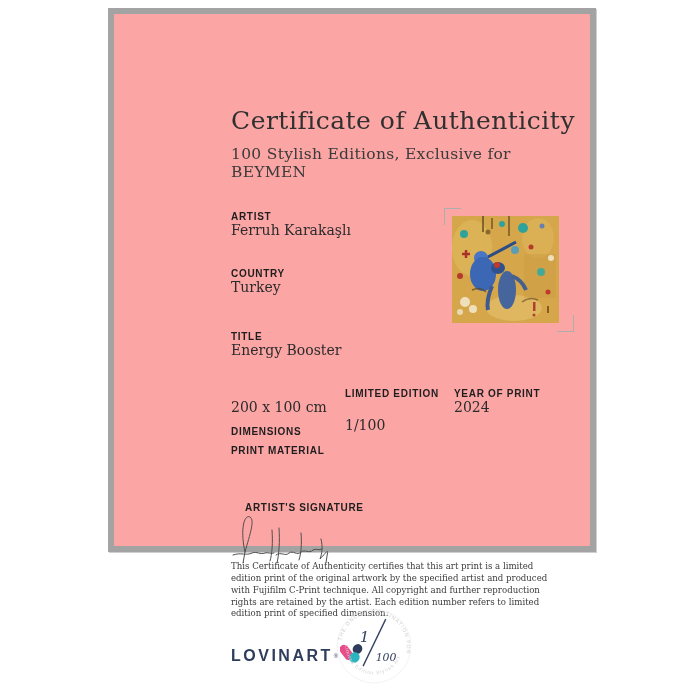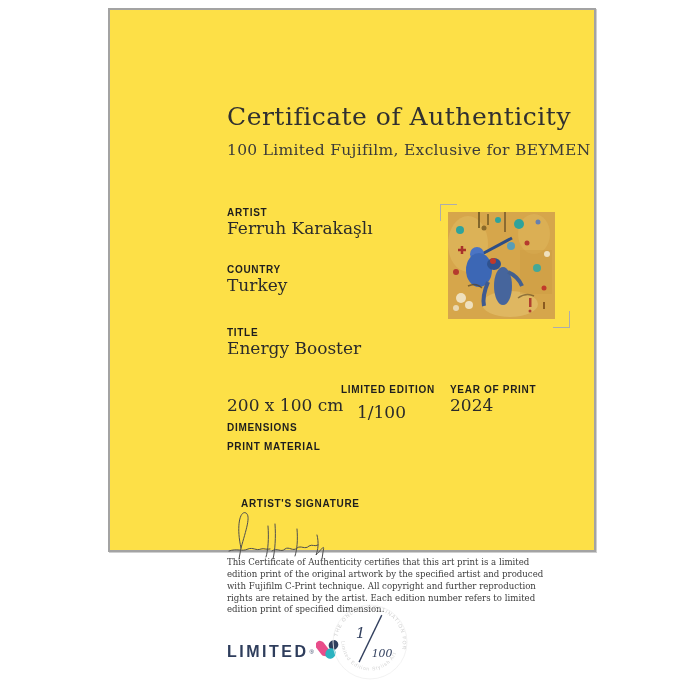--- a/index.html
+++ b/index.html
@@ -1,42 +1,42 @@
 <!DOCTYPE html>
 <html><head>
 <meta charset="utf-8">
 <style>
   * { margin: 0; padding: 0; box-sizing: border-box; }
   html, body { width: 700px; height: 700px; background: #ffffff; overflow: hidden; }
   body { font-family: "DejaVu Serif", serif; color: #2f2f2f; position: relative; }
 
   .page {
     position: absolute; left: 108px; top: 8px; width: 488px; height: 544px;
-    background: #fde047; border: 2px solid #a3a3a3;
+    background: #fca5a5; border: 6px solid #a3a3a3;
     box-shadow: 1px 1px 0 #cfcfcf;
   }
   .abs { position: absolute; }
 
   .cert-title {
     left: 117px; top: 92px;
     font-family: "DejaVu Serif", serif; font-size: 25px; color: #303030;
     letter-spacing: 0.5px;
   }
   .cert-subtitle {
     left: 117px; top: 131px;
     font-family: "DejaVu Serif", serif; font-size: 15.5px; color: #3a3a3a;
     letter-spacing: 0.3px;
   }
 
   .field-label {
     font-family: "Liberation Sans", sans-serif; font-size: 10px; font-weight: 700;
     color: #1e1e1e; letter-spacing: 0.7px; text-transform: uppercase;
   }
   .field-value {
-    font-family: "DejaVu Serif", serif; font-size: 17px; color: #2b2b2b;
+    font-family: "DejaVu Serif", serif; font-size: 14px; color: #2b2b2b;
   }
 
   .legal {
     left: 117px; top: 547px; width: 322px;
     font-family: "DejaVu Serif", serif; font-size: 8.6px; line-height: 1.38;
     color: #3c3c3c;
   }
 
   .artwork-frame { left: 338px; top: 202px; width: 107px; height: 107px; }
   .corner-tl {
@@ -62,36 +62,36 @@
   .heart-icon { margin-left: 2px; margin-top: -4px; }
 
   .stamp { left: 218px; top: 590px; width: 84px; height: 84px; }
 </style>
 </head>
 <body>
 
 <div class="page">
 
   <div class="abs cert-title">Certificate of Authenticity</div>
-  <div class="abs cert-subtitle">100 Limited Fujifilm, Exclusive for BEYMEN</div>
+  <div class="abs cert-subtitle">100 Stylish Editions, Exclusive for BEYMEN</div>
 
   <div class="abs field-label" style="left:117px; top:197px;">ARTIST</div>
   <div class="abs field-value" style="left:117px; top:208px;">Ferruh Karakaşlı</div>
 
   <div class="abs field-label" style="left:117px; top:254px;">COUNTRY</div>
   <div class="abs field-value" style="left:117px; top:265px;text-align:right;">Turkey</div>
 
   <div class="abs field-label" style="left:117px; top:317px;">TITLE</div>
   <div class="abs field-value" style="left:117px; top:328px;">Energy Booster</div>
 
   <div class="abs field-label" style="left:117px; top:374px;margin-top:38px;">DIMENSIONS</div>
   <div class="abs field-value" style="left:117px; top:385px;">200 x 100 cm</div>
 
   <div class="abs field-label" style="left:231px; top:374px;">LIMITED EDITION</div>
-  <div class="abs field-value" style="left:231px; top:392px;margin-left:16px;">1/100</div>
+  <div class="abs field-value" style="left:231px; top:403px;">1/100</div>
 
   <div class="abs field-label" style="left:340px; top:374px;">YEAR OF PRINT</div>
   <div class="abs field-value" style="left:340px; top:385px;">2024</div>
 
   <div class="abs field-label" style="left:117px; top:431px;">PRINT MATERIAL</div>
 
   <div class="abs field-label" style="left:131px; top:488px;">ARTIST'S SIGNATURE</div>
   <div class="abs signature-box">
     <svg width="110" height="56" viewBox="0 0 110 56">
       <g fill="none" stroke="#4f4f4f" stroke-width="1" stroke-linecap="round">
@@ -145,21 +145,21 @@
       <circle cx="82" cy="99" r="1.5" fill="#b0402f"></circle>
       <rect x="95" y="90" width="2" height="7" fill="#8a5a20"></rect>
       <path d="M20 74 q 8 -4 14 2" stroke="#5a4420" stroke-width="1.5" fill="none" opacity="0.7"></path>
       <path d="M70 86 q 8 -6 16 -2" stroke="#5a4420" stroke-width="1.5" fill="none" opacity="0.6"></path>
       <circle cx="36" cy="16" r="2.5" fill="#8a6a2a"></circle>
       <circle cx="90" cy="10" r="2.5" fill="#4a74c4" opacity="0.8"></circle>
     </svg>
   </div>
 
   <div class="abs brand-row">
-    <span class="brand-word">LIMITED</span>
+    <span class="brand-word">LOVINART</span>
       <span class="brand-reg">®</span>
     <svg class="heart-icon" width="24" height="22" viewBox="0 0 24 22">
       <rect x="2" y="1" width="9" height="17" rx="4.5" fill="#e84d8a" transform="rotate(-38 6.5 9.5)"></rect>
       <rect x="13" y="1" width="9" height="10" rx="4.5" fill="#2e3d5c" transform="rotate(38 17.5 6)"></rect>
       <ellipse cx="14.5" cy="14.5" rx="5" ry="5.5" fill="#2bb3c0" transform="rotate(38 14.5 14.5)"></ellipse>
     </svg>
   </div>
 
   <div class="abs stamp">
     <svg width="84" height="84" viewBox="0 0 100 100">

